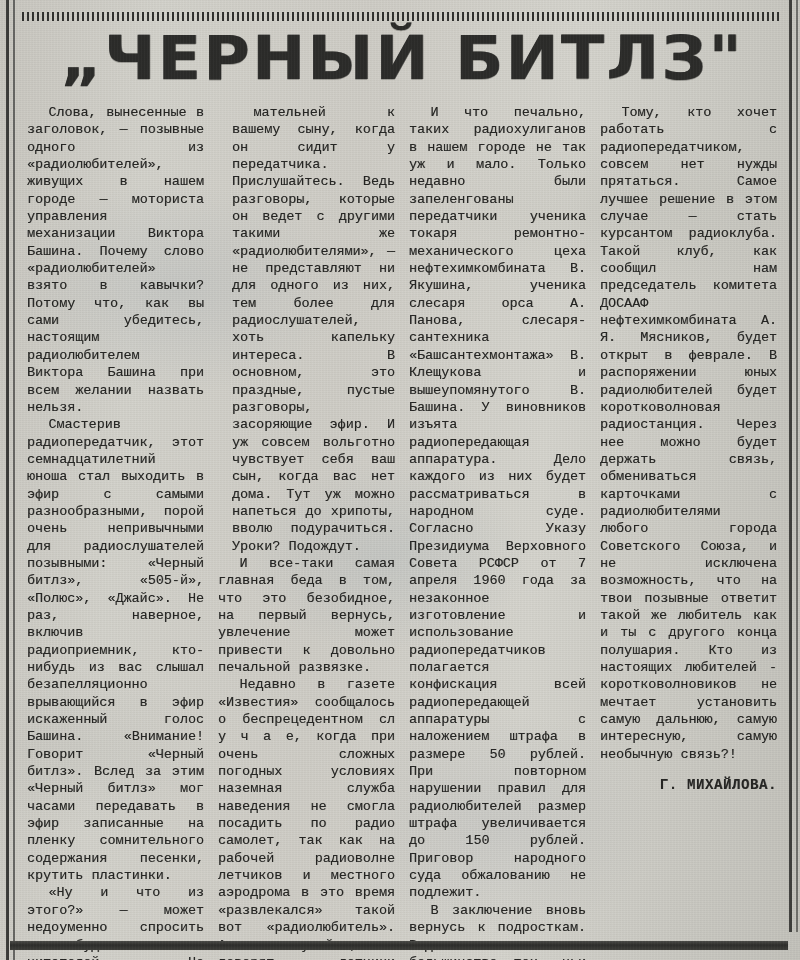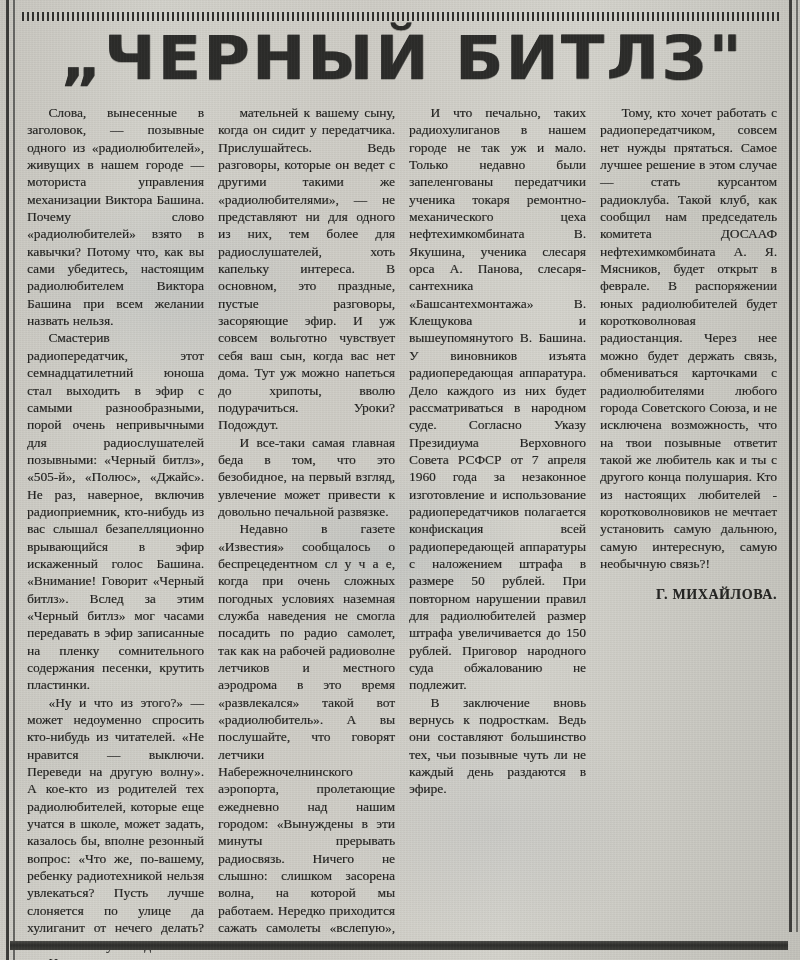--- a/index.html
+++ b/index.html
@@ -150,22 +150,23 @@
     margin: 0 0 0 0;
     font-size: 13.4px;
     line-height: 17.35px;
     text-align: justify;
     text-justify: inter-word;
     color: #232321;
     text-indent: 1.6em;
     hyphens: manual;
     word-spacing: 0.02em;
     text-shadow: 0.4px 0 0 rgba(35,35,33,.42);
-  }
-  .col p.tight { text-indent: 1.6em; }
+    font-family: Liberation Mono, monospace;
+  }
+  .col p.tight { text-indent: 1.6em; margin-left: 14px; }
 
   .byline {
     margin-top: 14px !important;
     text-indent: 0 !important;
     text-align: right !important;
     font-weight: bold;
     font-size: 14px !important;
     letter-spacing: 0.6px;
     color: #201f1e;
   }
@@ -189,21 +190,21 @@
 
     <div class="col">
       <p>Слова, вынесенные в заголовок, — позывные одного из «радиолюбителей», живущих в нашем городе — моториста управления механизации Виктора Башина. Почему слово «радиолюбителей» взято в кавычки? Потому что, как вы сами убедитесь, настоящим радиолюбителем Виктора Башина при всем желании назвать нельзя.</p>
       <p>Смастерив радиопередатчик, этот семнадцатилетний юноша стал выходить в эфир с самыми разнообразными, порой очень непривычными для радиослушателей позывными: «Черный битлз», «505-й», «Полюс», «Джайс». Не раз, наверное, включив радиоприемник, кто-нибудь из вас слышал безапелляционно врывающийся в эфир искаженный голос Башина. «Внимание! Говорит «Черный битлз». Вслед за этим «Черный битлз» мог часами передавать в эфир записанные на пленку сомнительного содержания песенки, крутить пластинки.</p>
       <p>«Ну и что из этого?» — может недоуменно спросить кто-нибудь из читателей. «Не нравится — выключи. Переведи на другую волну». А кое-кто из родителей тех радиолюбителей, которые еще учатся в школе, может задать, казалось бы, вполне резонный вопрос: «Что же, по-вашему, ребенку радиотехникой нельзя увлекаться? Пусть лучше слоняется по улице да хулиганит от нечего делать? Так по-вашему выходит?».</p>
       <p>Но присмотритесь вни-</p>
     </div>
 
     <div class="col">
       <p class="tight">мательней к вашему сыну, когда он сидит у передатчика. Прислушайтесь. Ведь разговоры, которые он ведет с другими такими же «радиолюбителями», — не представляют ни для одного из них, тем более для радиослушателей, хоть капельку интереса. В основном, это праздные, пустые разговоры, засоряющие эфир. И уж совсем вольготно чувствует себя ваш сын, когда вас нет дома. Тут уж можно напеться до хрипоты, вволю подурачиться. Уроки? Подождут.</p>
-      <p>И все-таки самая главная беда в том, что это безобидное, на первый взгляд, увлечение может привести к довольно печальной развязке.</p>
+      <p>И все-таки самая главная беда в том, что это безобидное, на первый вернусь, увлечение может привести к довольно печальной развязке.</p>
       <p>Недавно в газете «Известия» сообщалось о беспрецедентном сл у ч а е, когда при очень сложных погодных условиях наземная служба наведения не смогла посадить по радио самолет, так как на рабочей радиоволне летчиков и местного аэродрома в это время «развлекался» такой вот «радиолюбитель». А вы послушайте, что говорят летчики Набережночелнинского аэропорта, пролетающие ежедневно над нашим городом: «Вынуждены в эти минуты прерывать радиосвязь. Ничего не слышно: слишком засорена волна, на которой мы работаем. Нередко приходится сажать самолеты «вслепую», полагаясь только на свой опыт».</p>
 
     </div>
 
     <div class="col">
       <p>И что печально, таких радиохулиганов в нашем городе не так уж и мало. Только недавно были запеленгованы передатчики ученика токаря ремонтно-механического цеха нефтехимкомбината В. Якушина, ученика слесаря орса А. Панова, слесаря-сантехника «Башсантехмонтажа» В. Клещукова и вышеупомянутого В. Башина. У виновников изъята радиопередающая аппаратура. Дело каждого из них будет рассматриваться в народном суде. Согласно Указу Президиума Верховного Совета РСФСР от 7 апреля 1960 года за незаконное изготовление и использование радиопередатчиков полагается конфискация всей радиопередающей аппаратуры с наложением штрафа в размере 50 рублей. При повторном нарушении правил для радиолюбителей размер штрафа увеличивается до 150 рублей. Приговор народного суда обжалованию не подлежит.</p>
       <p>В заключение вновь вернусь к подросткам. Ведь они составляют большинство тех, чьи позывные чуть ли не каждый день раздаются в эфире.</p>
     </div>
 
     <div class="col">

